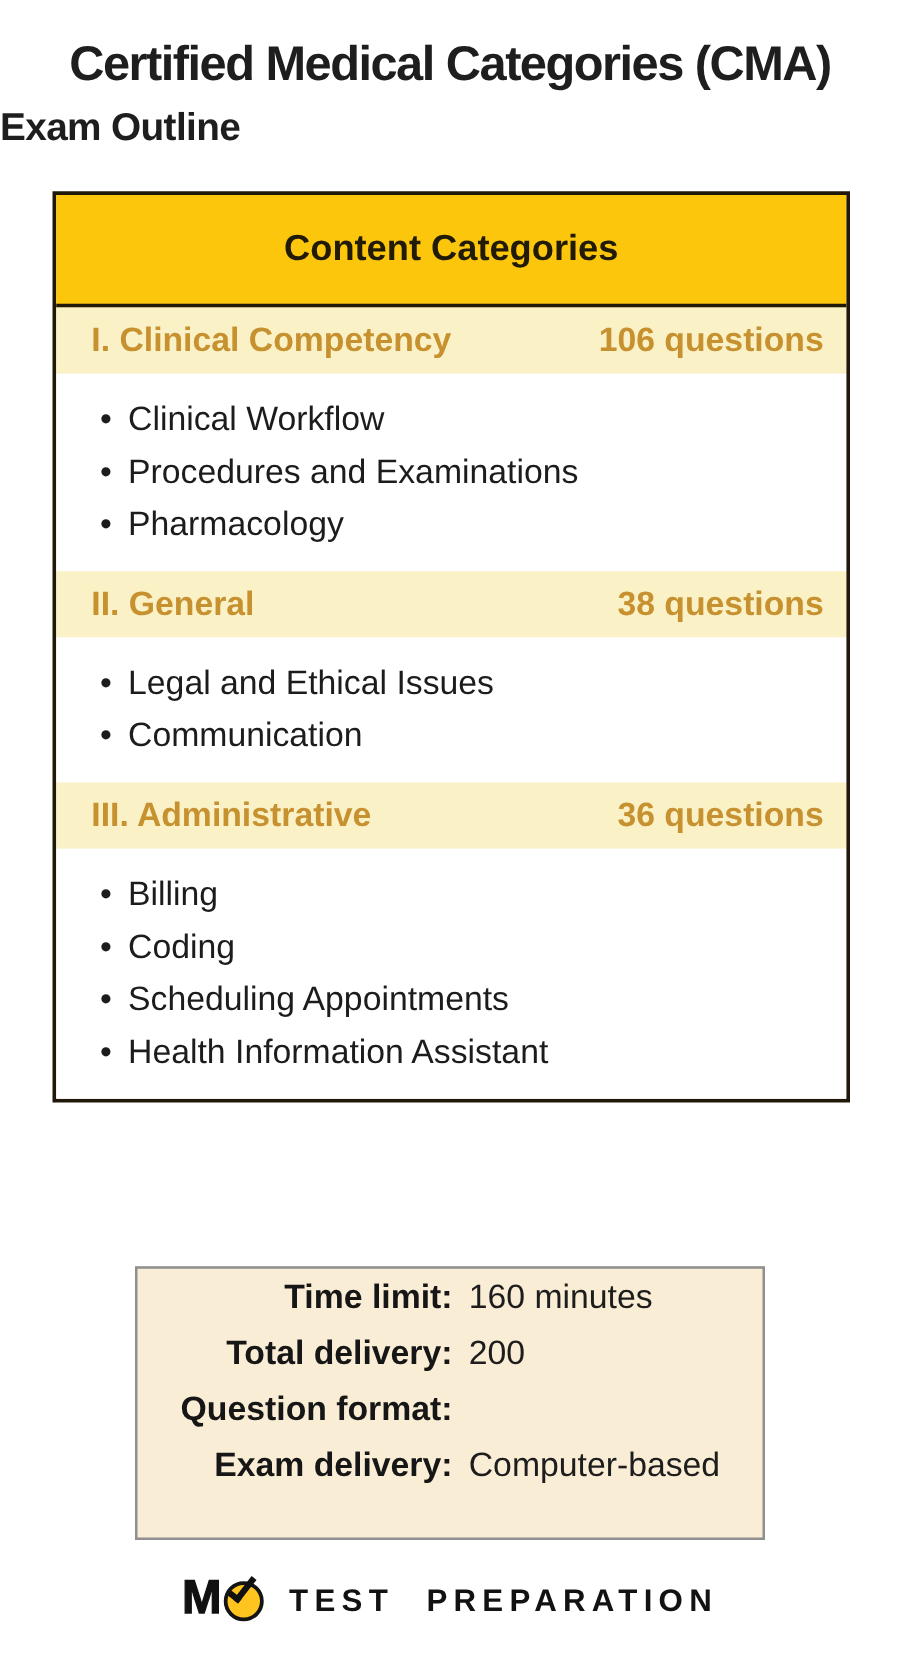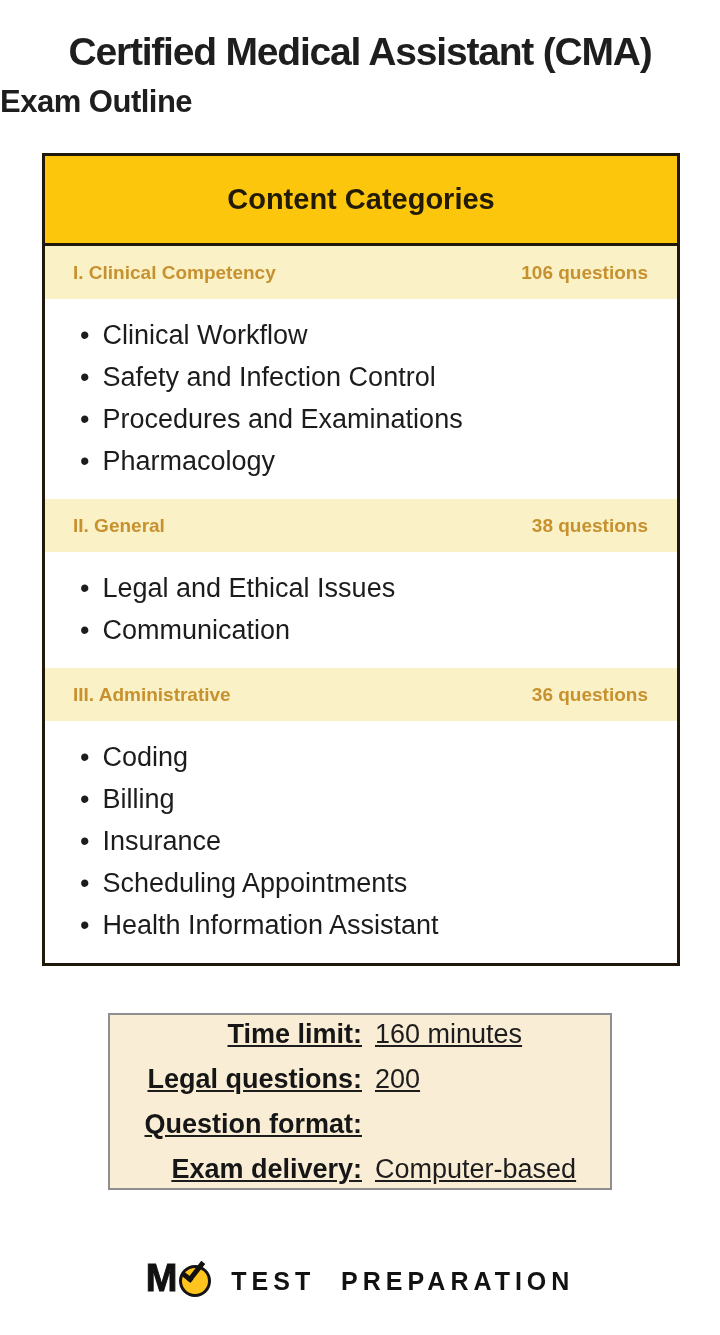--- a/index.html
+++ b/index.html
@@ -36,44 +36,44 @@
     height:90px;
     background:#FCC60D;
     border-bottom:3px solid #20190a;
     display:flex; align-items:center; justify-content:center;
     font-size:29px; font-weight:bold; color:#211a04;
   }
   .band {
     height:53px;
     background:#FAF1C6;
     display:flex; align-items:center; justify-content:space-between;
-    padding:0 29px 0 28px;
-    font-size:19px; font-weight:bold; color:#C7912F;
+    padding:0 18px 0 28px;
+    font-size:27px; font-weight:bold; color:#C7912F;
   }
   ul.bullets {
     list-style:none;
     padding:15px 12px 17px 35px;
     background:#ffffff;
   }
   ul.bullets li {
     font-size:27px; line-height:42px; color:#1c1c1c;
     white-space:nowrap;
   }
   ul.bullets li .dot {
     display:inline-block;
     margin-right:13px;
     color:#1c1c1c;
   }
 
   
   .info-box {
-    position:absolute; left:108px; top:1013px; width:504px; height:177px;
+    position:absolute; left:108px; top:1013px; width:504px; height:219px;
     background:#FAEDD6;
     border:2px solid #8f8f8f;
-    display:flex; flex-direction:column; justify-content:center;text-decoration:underline;
+    display:flex; flex-direction:column; justify-content:flex-start;
   }
   .info-row { display:flex; line-height:45px; font-size:27px; }
   .info-label {
     width:252px; text-align:right;
     font-weight:bold; color:#161616;
     white-space:nowrap;
   }
   .info-value { margin-left:13px; color:#1d1d1d; white-space:nowrap; }
 
   
@@ -103,66 +103,64 @@
   }
   .logo-tagline {
     font-size:25px; font-weight:bold; color:#121212;
     letter-spacing:5px; word-spacing:14px;
     line-height:1; margin:0 0 3px 18px;
   }
 </style>
 </head>
 <body>
 
-<div class="main-title">Certified Medical Assistant (CMA)</div>
+<div class="main-title">Certified Medical Categories (CMA)</div>
 <div class="sub-title">Exam Outline</div>
 
 <div class="cat-table">
   <div class="cat-header">Content Categories</div>
 
   <div class="band">
     <span>I. Clinical Competency</span>
     <span>106 questions</span>
   </div>
   <ul class="bullets">
     <li><span class="dot">•</span><span>Clinical Workflow</span></li>
-    <li><span class="dot">•</span><span>Safety and Infection Control</span></li>
     <li><span class="dot">•</span><span>Procedures and Examinations</span></li>
     <li><span class="dot">•</span><span>Pharmacology</span></li>
   </ul>
 
   <div class="band">
     <span>II. General</span>
     <span>38 questions</span>
   </div>
   <ul class="bullets">
     <li><span class="dot">•</span><span>Legal and Ethical Issues</span></li>
     <li><span class="dot">•</span><span>Communication</span></li>
   </ul>
 
   <div class="band">
     <span>III. Administrative</span>
     <span>36 questions</span>
   </div>
   <ul class="bullets">
+    <li><span class="dot">•</span><span>Billing</span></li>
     <li><span class="dot">•</span><span>Coding</span></li>
-    <li><span class="dot">•</span><span>Billing</span></li>
-    <li><span class="dot">•</span><span>Insurance</span></li>
     <li><span class="dot">•</span><span>Scheduling Appointments</span></li>
     <li><span class="dot">•</span><span>Health Information Assistant</span></li>
   </ul>
 </div>
 
 <div class="info-box">
   <div class="info-row">
     <span class="info-label">Time limit:</span>
     <span class="info-value">160 minutes</span>
   </div>
   <div class="info-row">
-    <span class="info-label">Legal questions:</span>
+    <span class="info-label">Total delivery:</span>
     <span class="info-value">200</span>
   </div>
   <div class="info-row">
     <span class="info-label">Question format:</span>
   </div>
   <div class="info-row">
     <span class="info-label">Exam delivery:</span>
     <span class="info-value">Computer-based</span>
   </div>
 </div>

